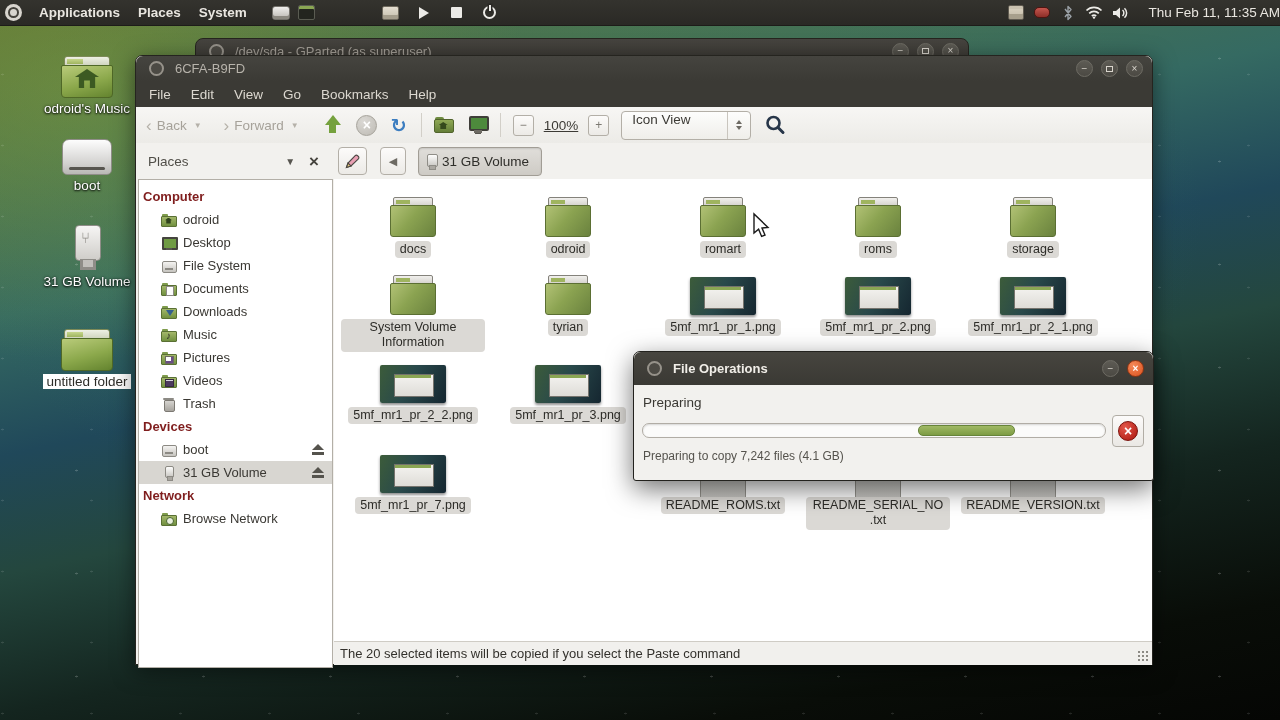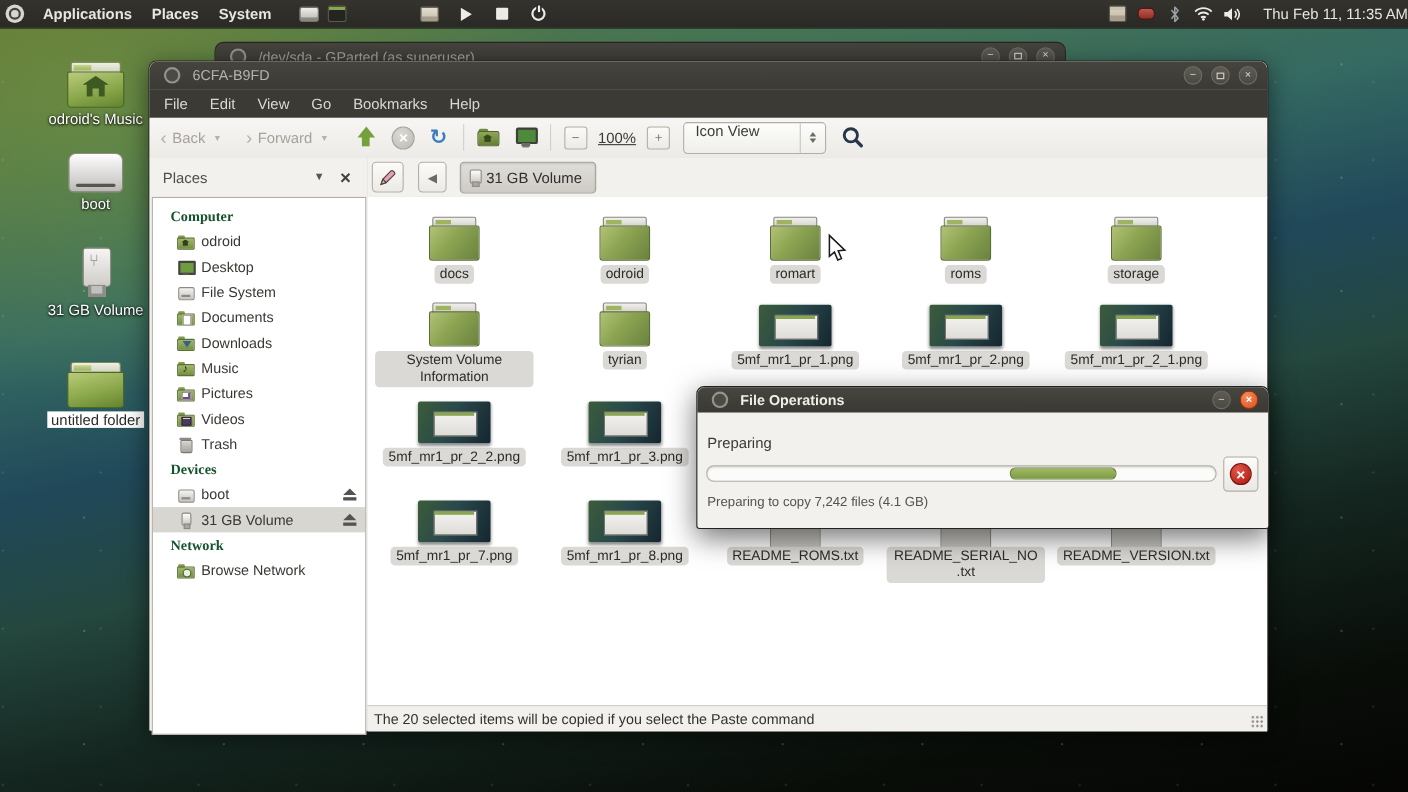--- a/index.html
+++ b/index.html
@@ -97,21 +97,21 @@
   .usb-mini::after{content:"";position:absolute;top:11px;left:2px;width:5px;height:3px;background:#aaa7a1;border:1px solid #8f8d87;}
 
   
   .fm-sidebar{position:absolute;left:0;top:87px;width:198px;height:521px;background:#f2f1ee;border-right:1px solid #cfccc5;}
   .sb-head{height:36px;display:flex;align-items:center;font-size:13.5px;color:#504e48;}
   .sb-head .lbl{padding-left:12px;flex:1;}
   .sb-head .caret{color:#57554f;font-size:10px;padding-right:14px;}
   .sb-head .closex{color:#45433d;font-size:17px;font-weight:bold;padding-right:15px;line-height:1;}
   .sb-view{position:absolute;left:2px;top:36px;width:193px;height:482px;background:#fff;border:1px solid #b3afa7;overflow:hidden;}
   .sb-row{height:23px;display:flex;align-items:center;font-size:13px;color:#3a3833;padding-left:22px;position:relative;}
-  .sb-row.hdr{font-weight:bold;padding-left:16px;color:#14532d;font-family:Liberation Serif, serif;}
+  .sb-row.hdr{font-weight:bold;padding-left:4px;color:#7f1d1d;}
   .sb-row.sel{background:#d8d6d1;}
   .sb-row .name{padding-left:6px;white-space:nowrap;}
   .eject{margin-left:auto;margin-right:7px;width:14px;height:11px;position:relative;}
   .eject::before{content:"";position:absolute;left:1px;top:0;border-bottom:6px solid #55534d;border-left:6px solid transparent;border-right:6px solid transparent;}
   .eject::after{content:"";position:absolute;left:1px;top:8px;width:12px;height:3px;background:#55534d;}
   .mi{width:16px;height:16px;position:relative;flex:0 0 16px;}
   .mi.fol::before{content:"";position:absolute;top:2px;left:1px;width:6px;height:4px;border-radius:1px;background:#7f9c4c;}
   .mi.fol::after{content:"";position:absolute;top:4px;left:0;width:14px;height:9px;border-radius:1px;background:linear-gradient(#a3b76a,#71903f);border:1px solid #5a7034;}
   .mi .em{position:absolute;z-index:2;}
   .home-folder-icon .em{left:4px;top:6px;width:7px;height:6px;background:#2f421c;clip-path:polygon(50% 0,100% 45%,82% 45%,82% 100%,18% 100%,18% 45%,0 45%);}
@@ -149,21 +149,21 @@
 
   .fm-statusbar{position:absolute;left:198px;top:585px;width:818px;height:23px;background:#f1f0ed;border-top:1px solid #cfccc5;
     display:flex;align-items:center;font-size:13px;color:#33312c;}
   .fm-statusbar .txt{padding-left:6px;}
   .grip{position:absolute;right:3px;bottom:3px;width:12px;height:12px;
     background-image:radial-gradient(#8c8a84 1px,transparent 1.2px);background-size:4px 4px;}
 
   
   .dialog{position:absolute;left:633px;top:351px;width:519px;height:128px;z-index:5;
     border:1px solid #23221e;border-radius:7px 7px 3px 3px;background:#f2f1ee;box-shadow:0 8px 26px rgba(0,0,0,.55);}
-  .dlg-titlebar{position:absolute;left:0;top:0;right:0;height:23px;border-radius:7px 7px 0 0;
+  .dlg-titlebar{position:absolute;left:0;top:0;right:0;height:33px;border-radius:7px 7px 0 0;
     background:linear-gradient(#47453f,#3a3934);display:flex;align-items:center;color:#f1eee8;}
   .dlg-title{font-size:13px;font-weight:bold;}
   .dlg-stage{position:absolute;left:9px;top:43px;font-size:13.5px;color:#3a3833;}
   .ptrack{position:absolute;left:8px;top:71px;width:462px;height:13px;border-radius:7px;background:#fbfbfa;
     border:1px solid #b1ada5;box-shadow:inset 0 1px 2px rgba(0,0,0,.15);}
   .pfill{position:absolute;top:1px;height:9px;border-radius:5px;background:linear-gradient(#a0b964,#7d9c44);border:1px solid #67843a;}
   .cancel-btn{position:absolute;left:478px;top:63px;width:30px;height:30px;border:1px solid #b1ada5;border-radius:4px;
     background:linear-gradient(#fcfbfa,#eae8e4);display:flex;align-items:center;justify-content:center;}
   .cancel-btn::before{content:"";width:18px;height:18px;border-radius:50%;background:radial-gradient(circle at 35% 30%,#e4574a,#b8251c 75%);border:1px solid #7c120c;position:absolute;}
   .cancel-btn::after{content:"×";position:relative;z-index:1;color:#fff;font-weight:bold;font-size:14px;line-height:1;}
@@ -506,26 +506,20 @@
           <div class="thumb"></div>
         </div>
         <span class="label">5mf_mr1_pr_3.png</span>
       </div>
       <div class="cell" style="left: 4px; top: 270px;">
         <div class="icon-slot">
           <div class="thumb"></div>
         </div>
         <span class="label">5mf_mr1_pr_7.png</span>
       </div>
-      <div class="cell" style="left: 159px; top: 270px;">
-        <div class="icon-slot">
-          <div class="thumb"></div>
-        </div>
-        <span class="label">5mf_mr1_pr_8.png</span>
-      </div>
       <div class="cell" style="left: 314px; top: 270px;">
         <div class="icon-slot">
           <div class="doc"></div>
         </div>
         <span class="label">README_ROMS.txt</span>
       </div>
       <div class="cell" style="left: 469px; top: 270px;">
         <div class="icon-slot">
           <div class="doc"></div>
         </div>

